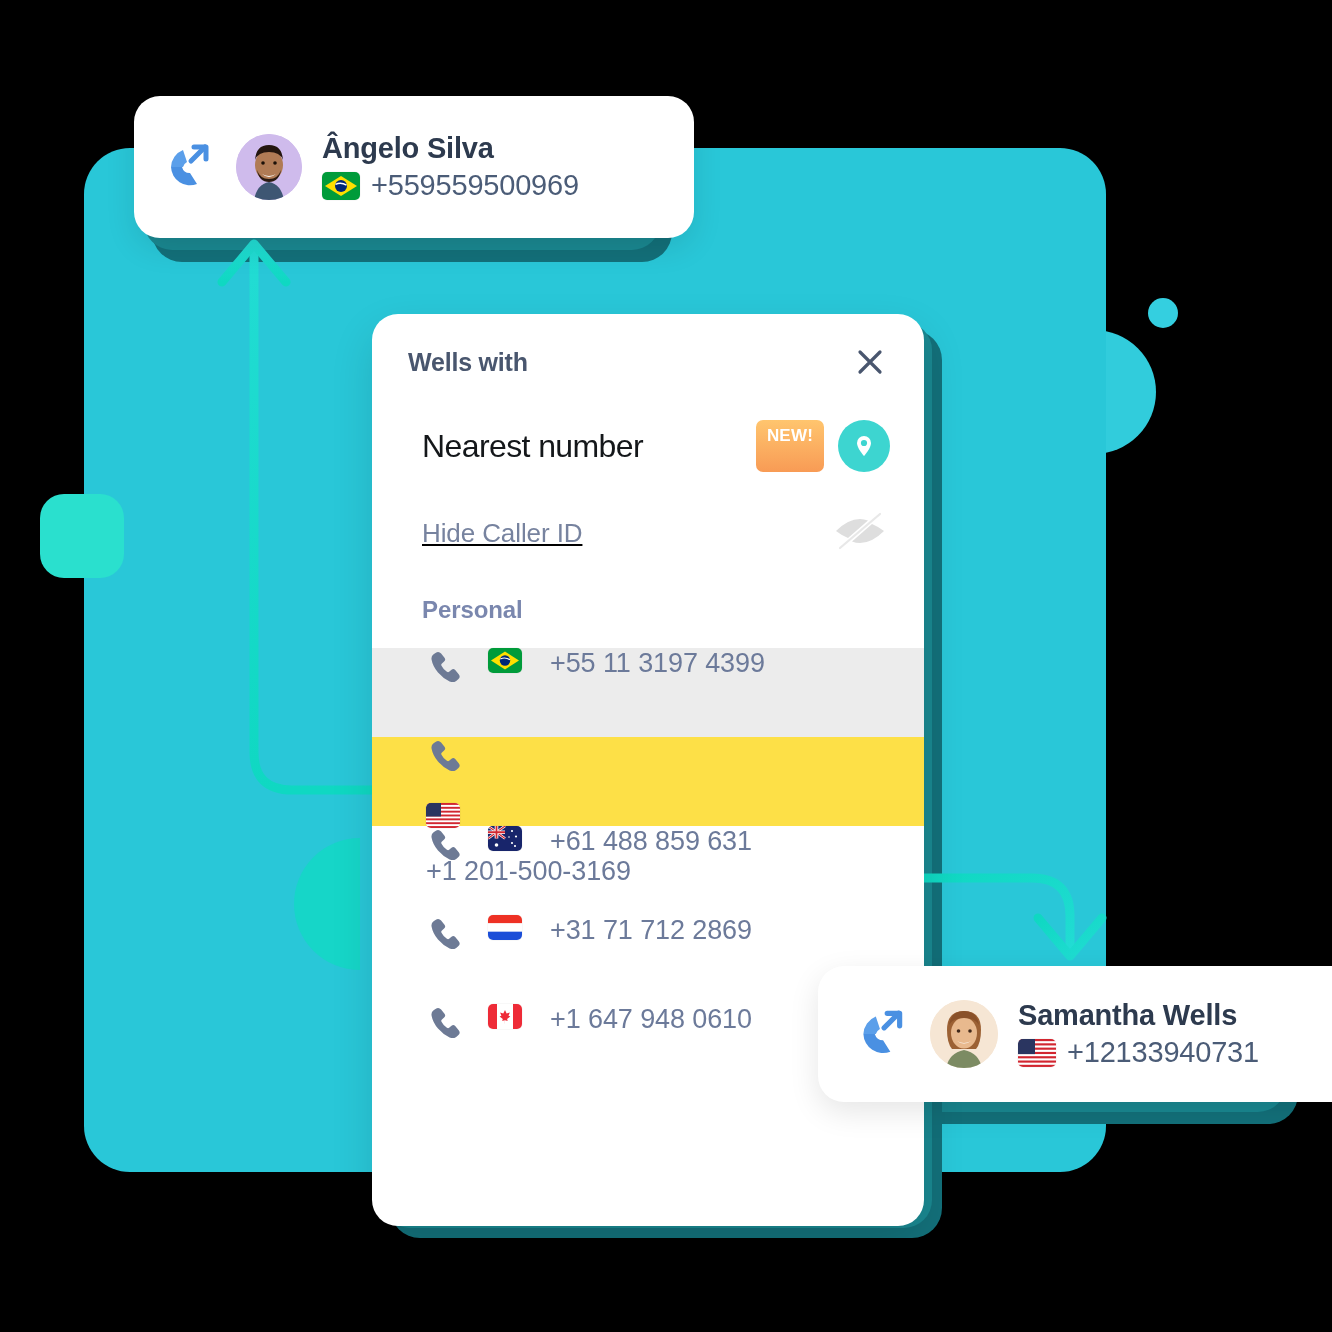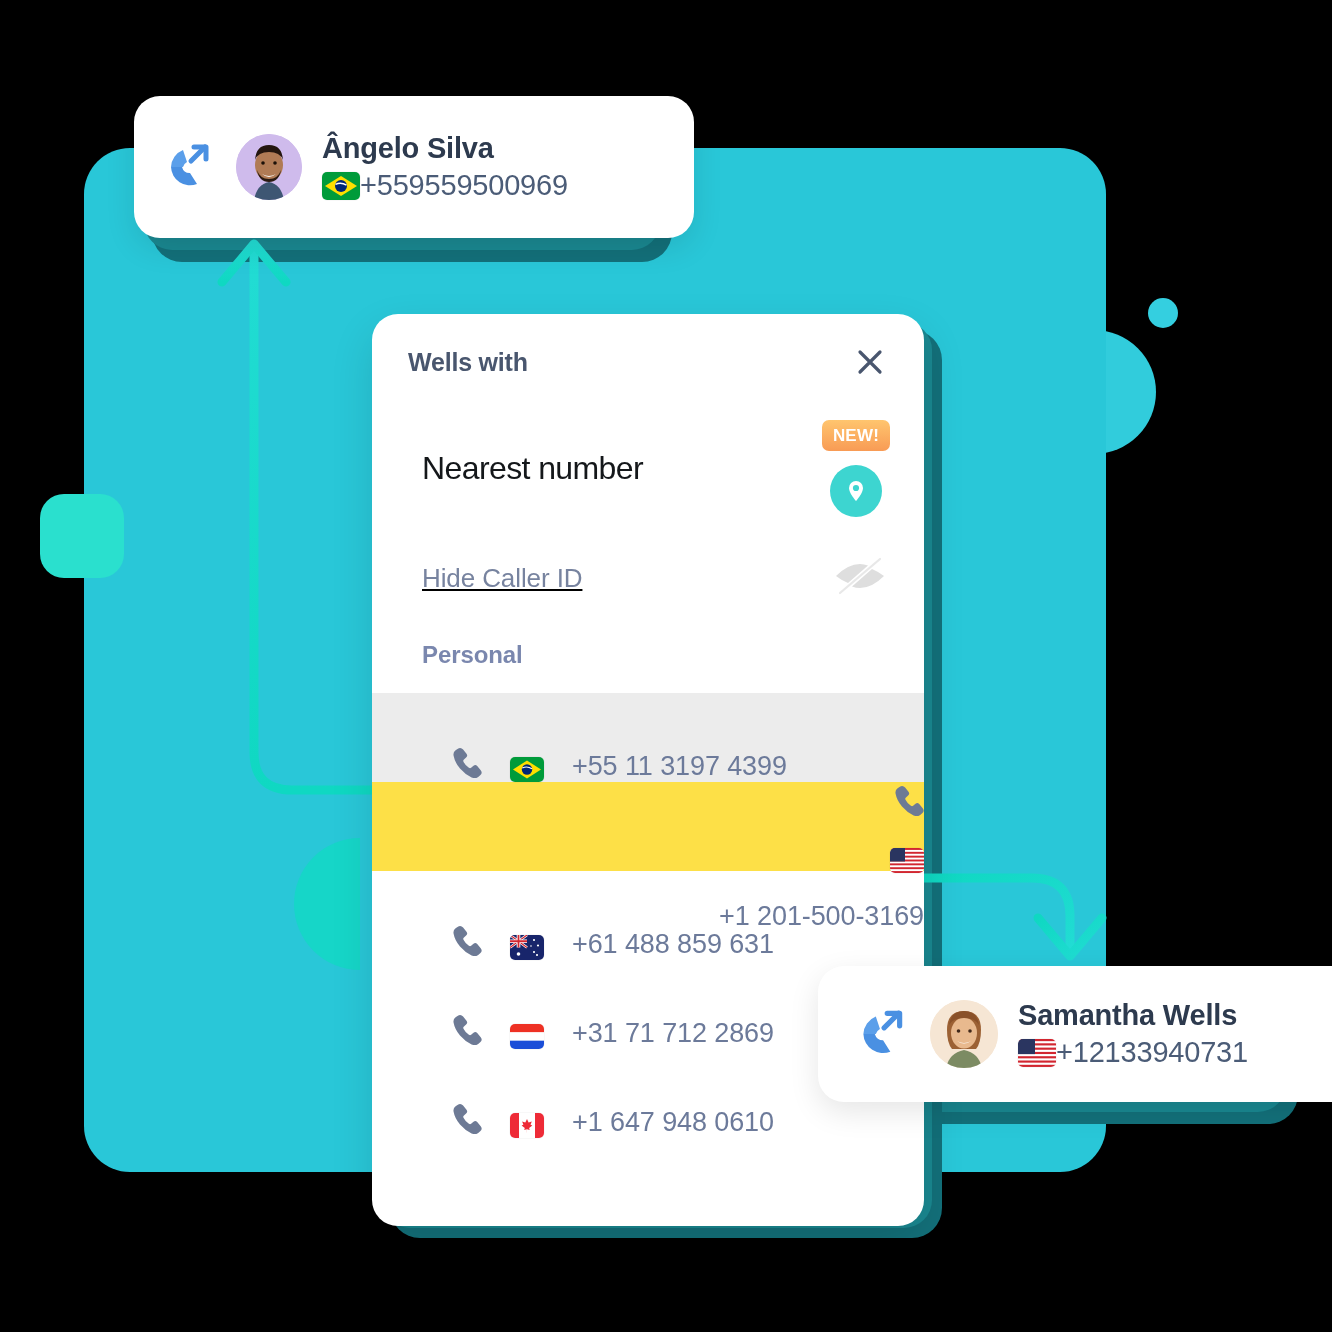--- a/index.html
+++ b/index.html
@@ -123,20 +123,21 @@
   .contact-name {
     font-size: 29px;
     font-weight: 700;
     color: #2D3A4E;
     letter-spacing: -0.2px;
     line-height: 1.15;
   }
   .contact-phone-line {
     display: flex;
     align-items: center;
+    gap: 11px;
   }
   .contact-phone {
     font-size: 29px;
     font-weight: 400;
     color: #4B5C77;
     letter-spacing: -0.2px;
     line-height: 1.15;
   }
 
   
@@ -194,23 +195,21 @@
     padding: 40px 34px 0 50px;
   }
   .nearest-title {
     font-size: 32px;
     font-weight: 400;
     color: #14171A;
     letter-spacing: -0.6px;
   }
   .nearest-right {
     display: flex;
-    align-items: center;
     gap: 14px;
-    flex-direction: column;
   }
   .new-badge {
     background: linear-gradient(180deg, #FFC56E 0%, #F89B55 100%);
     color: #ffffff;
     font-size: 17px;
     font-weight: 700;
     letter-spacing: 0.2px;
     padding: 7px 11px;
     border-radius: 7px;
     line-height: 1;
@@ -241,24 +240,24 @@
     padding: 38px 0 0 50px;
     font-size: 24px;
     font-weight: 700;
     color: #7A87AE;
     letter-spacing: -0.1px;
   }
 
   .number-list { margin-top: 24px; }
   .number-row {
     display: flex;
-    align-items: flex-end;
+    align-items: flex-start;
     gap: 28px;
     height: 89px;
-    padding-left: 76px;
+    padding-left: 54px;
     cursor: pointer;
   }
   .number-row.sel-dark { background: #ECECEC; }
   .number-row.sel-light { background: #fde047; flex-direction: column; }
   .number-text {
     font-size: 27px;
     color: #6C7A9A;
     letter-spacing: -0.1px;
   }
   .flag {

